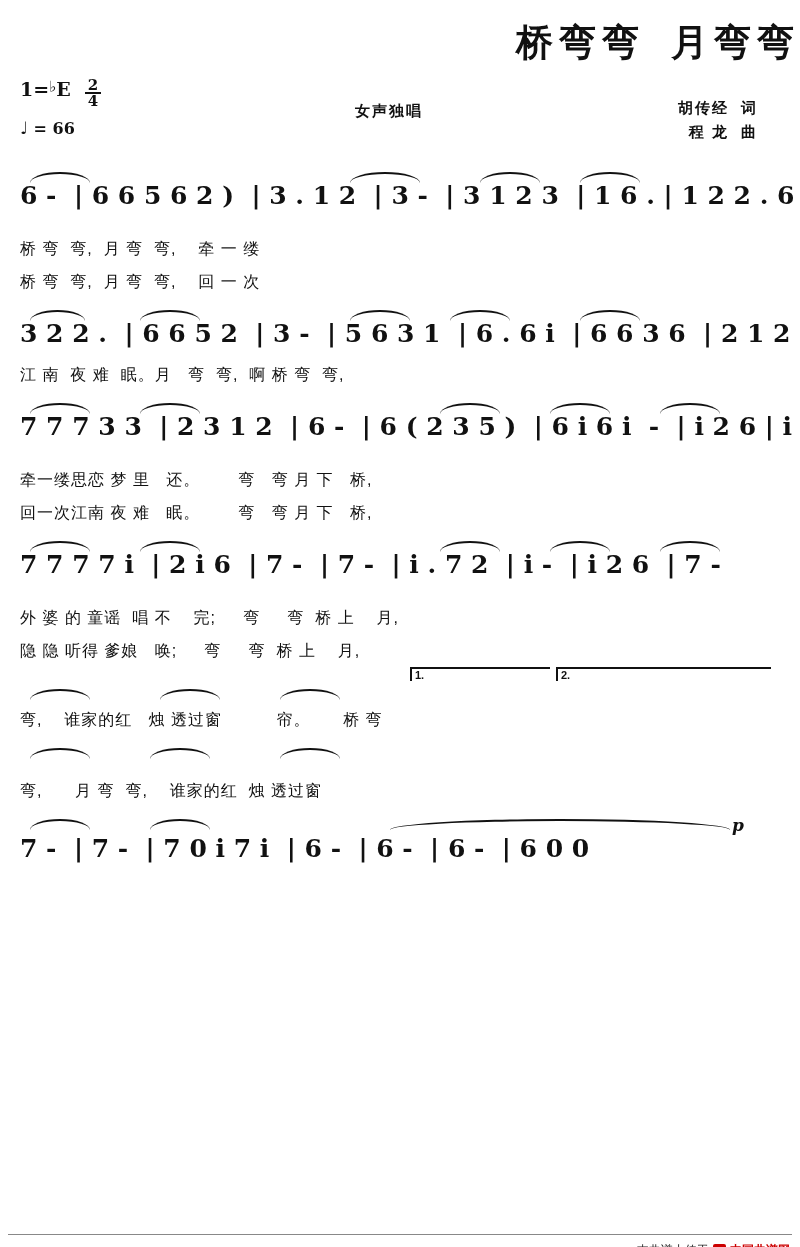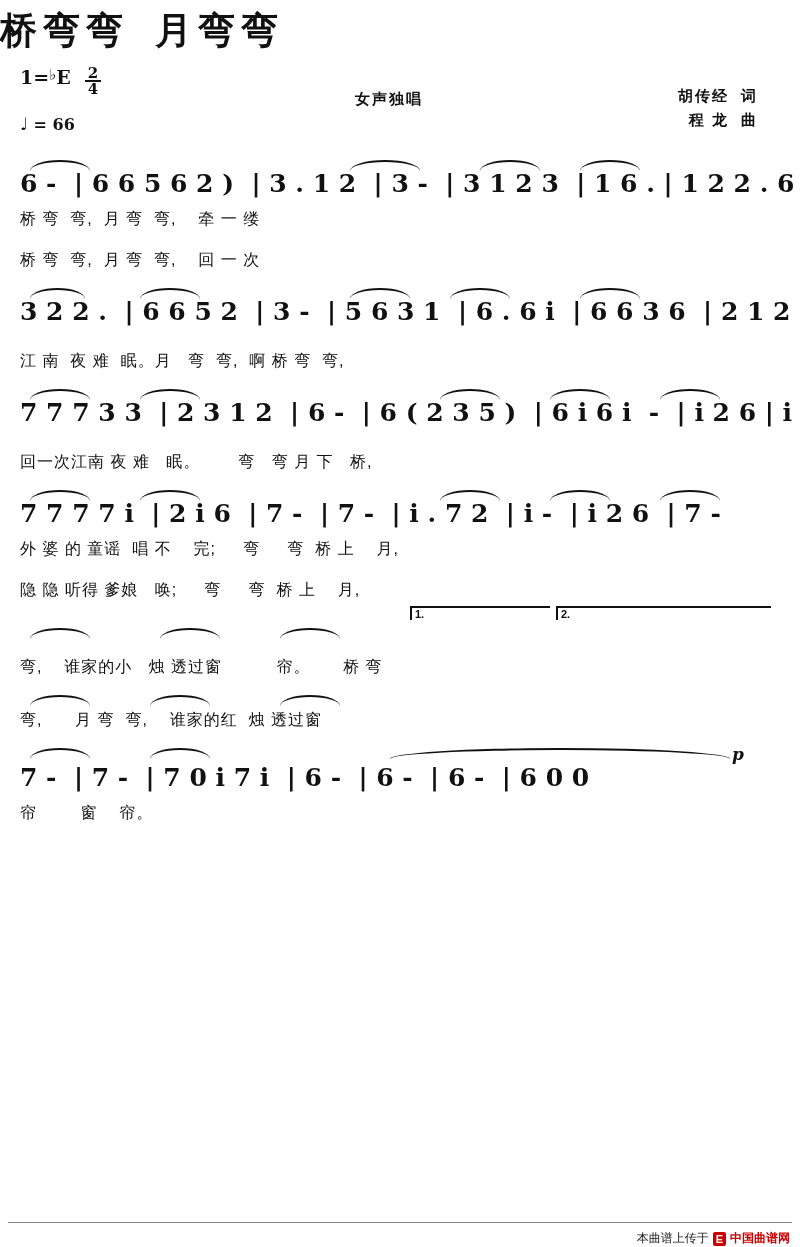--- a/index.html
+++ b/index.html
@@ -8,26 +8,26 @@
     background:#ffffff;
     font-family:"Liberation Sans", sans-serif;
     color:#111;
     position:relative;
     overflow:hidden;
   }
   .sheet{position:relative;width:800px;height:1247px;}
 
   
   .title{
-    text-align:left;
+    text-align:right;
     font-family:"DejaVu Sans", sans-serif;
     font-weight:bold;
     font-size:37px;
     letter-spacing:6px;
-    margin-top:6px;
+    margin-top:18px;
   }
   .title .gap{display:inline-block;width:26px;}
 
   
   .header{
     position:relative;
     height:82px;
     margin-top:6px;
   }
   .keysig{
@@ -45,21 +45,20 @@
     font-size:15px;
     margin-left:14px;
     font-weight:bold;
   }
   .meter .num{display:block;border-bottom:2px solid #111;padding:0 3px;}
   .meter .den{display:block;padding:0 3px;}
   .tempo{
     position:absolute;left:20px;top:44px;
     font-size:16px;font-weight:bold;
     font-family:"DejaVu Serif", serif;
-    margin-top:8px;
   }
   .tempo .note{font-size:17px;}
   .singer{
     position:absolute;left:355px;top:28px;
     font-size:15px;font-weight:bold;
     letter-spacing:2px;
   }
   .credits{
     position:absolute;right:42px;top:22px;
     font-size:15px;font-weight:bold;
@@ -83,23 +82,23 @@
     white-space:pre;
     line-height:1.15;
     height:34px;
   }
   .lyric{
     font-size:16px;
     letter-spacing:1px;
     white-space:pre;
     height:25px;
     line-height:25px;
-    margin-top:2px;
-  }
-  .lyric2{margin-top:16px;}
+    margin-top:20px;
+  }
+  .lyric2{margin-top:8px;}
 
   
   .ending{
     position:absolute;
     border-top:2px solid #111;
     border-left:2px solid #111;
     height:14px;
     font-size:11px;
     font-weight:bold;
     padding-left:3px;
@@ -205,20 +204,21 @@
 
   <div class="system">
     <div class="slur-row">
       <div class="slur" style="left:10px;width:60px;"></div>
       <div class="slur" style="left:120px;width:60px;"></div>
       <div class="slur" style="left:420px;width:60px;"></div>
       <div class="slur" style="left:530px;width:60px;"></div>
       <div class="slur" style="left:640px;width:60px;"></div>
     </div>
     <div class="notes">7 7 7 3 3  | 2 3 1 2  | 6 -  | 6 ( 2 3 5 )  | 6 i 6 i  -  | i 2 6 | i -</div>
+    <div class="lyric">牵一缕思恋 梦 里   还。       弯   弯 月 下   桥,</div>
     <div class="lyric lyric2">回一次江南 夜 难   眠。       弯   弯 月 下   桥,</div>
   </div>
 
   <div class="system">
     <div class="slur-row">
       <div class="slur" style="left:10px;width:60px;"></div>
       <div class="slur" style="left:120px;width:60px;"></div>
       <div class="slur" style="left:420px;width:60px;"></div>
       <div class="slur" style="left:530px;width:60px;"></div>
       <div class="slur" style="left:640px;width:60px;"></div>
@@ -234,41 +234,40 @@
       <span>1.</span>
     </div>
     <div class="ending" style="left:536px;top:4px;width:215px;">
       <span>2.</span>
     </div>
     <div class="slur-row">
       <div class="slur" style="left:10px;width:60px;"></div>
       <div class="slur" style="left:140px;width:60px;"></div>
       <div class="slur" style="left:260px;width:60px;"></div>
     </div>
-    <div class="lyric lyric2">弯,    谁家的小   烛 透过窗          帘。      桥 弯</div>
+    <div class="lyric lyric2">弯,    谁家的红   烛 透过窗          帘。      桥 弯</div>
   </div>
 
   <div class="system">
     <div class="slur-row">
       <div class="slur" style="left:10px;width:60px;"></div>
       <div class="slur" style="left:130px;width:60px;"></div>
       <div class="slur" style="left:260px;width:60px;"></div>
     </div>
     <div class="lyric">弯,      月 弯  弯,    谁家的红  烛 透过窗</div>
   </div>
 
   <div class="system">
     <div class="slur-row" style="height:16px;">
       <div class="slur" style="left:10px;width:60px;"></div>
       <div class="slur" style="left:130px;width:60px;"></div>
       <div class="slur" style="left:370px;width:340px;"></div>
       <span class="dyn" style="position:absolute;left:712px;top:-4px;">p</span>
     </div>
     <div class="notes">7 -  | 7 -  | 7 0 i 7 i  | 6 -  | 6 -  | 6 -  | 6 0 0</div>
-    <div class="lyric">帘        窗    帘。</div>
   </div>
 
   <div class="hr-bottom"></div>
   <div class="footer">
     <span>本曲谱上传于</span>
     <span class="logo">E</span>
     <span class="site">中国曲谱网</span>
   </div>
 
 </div>

